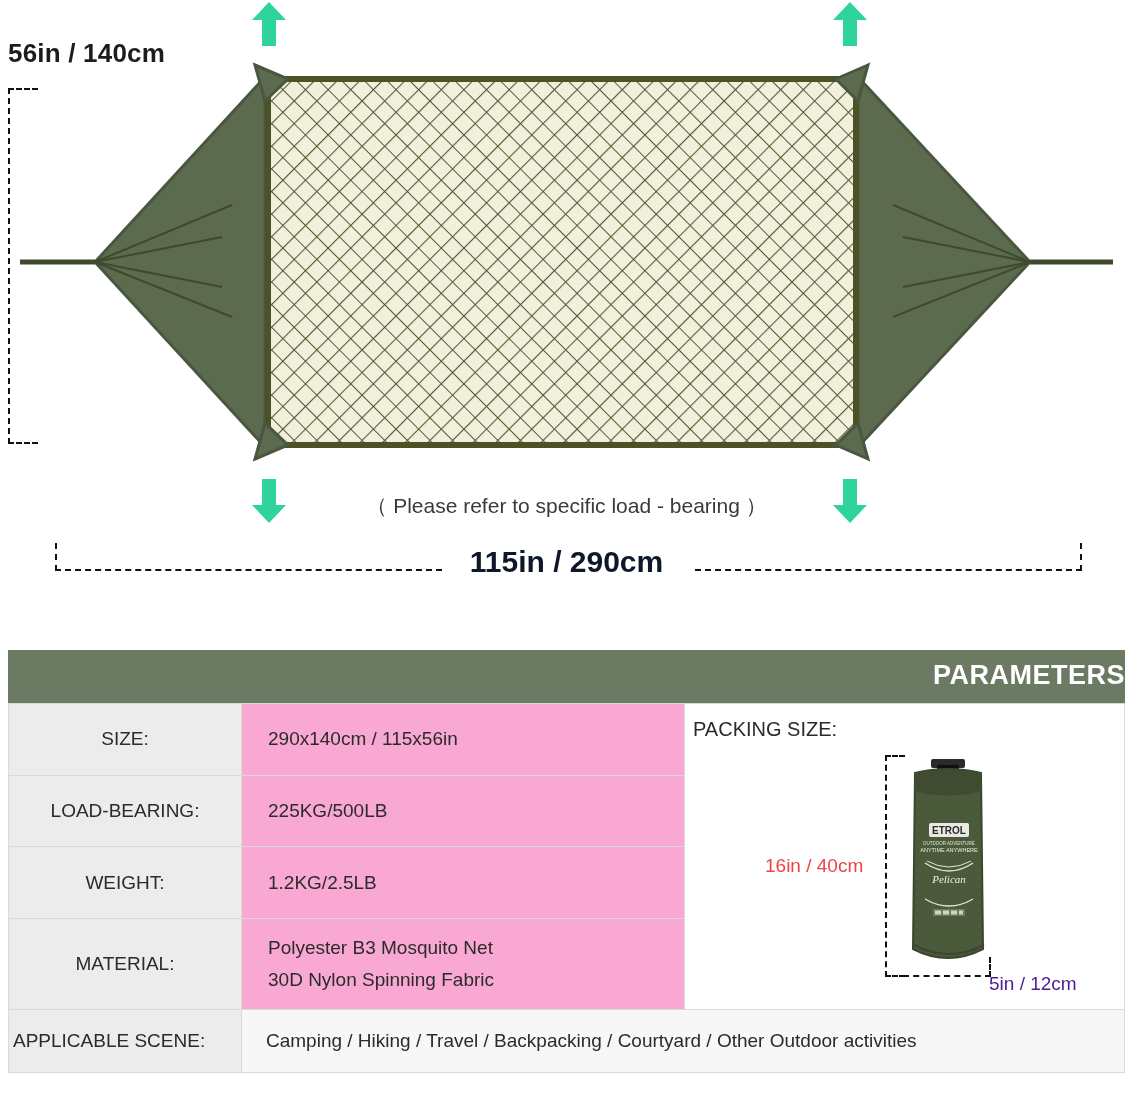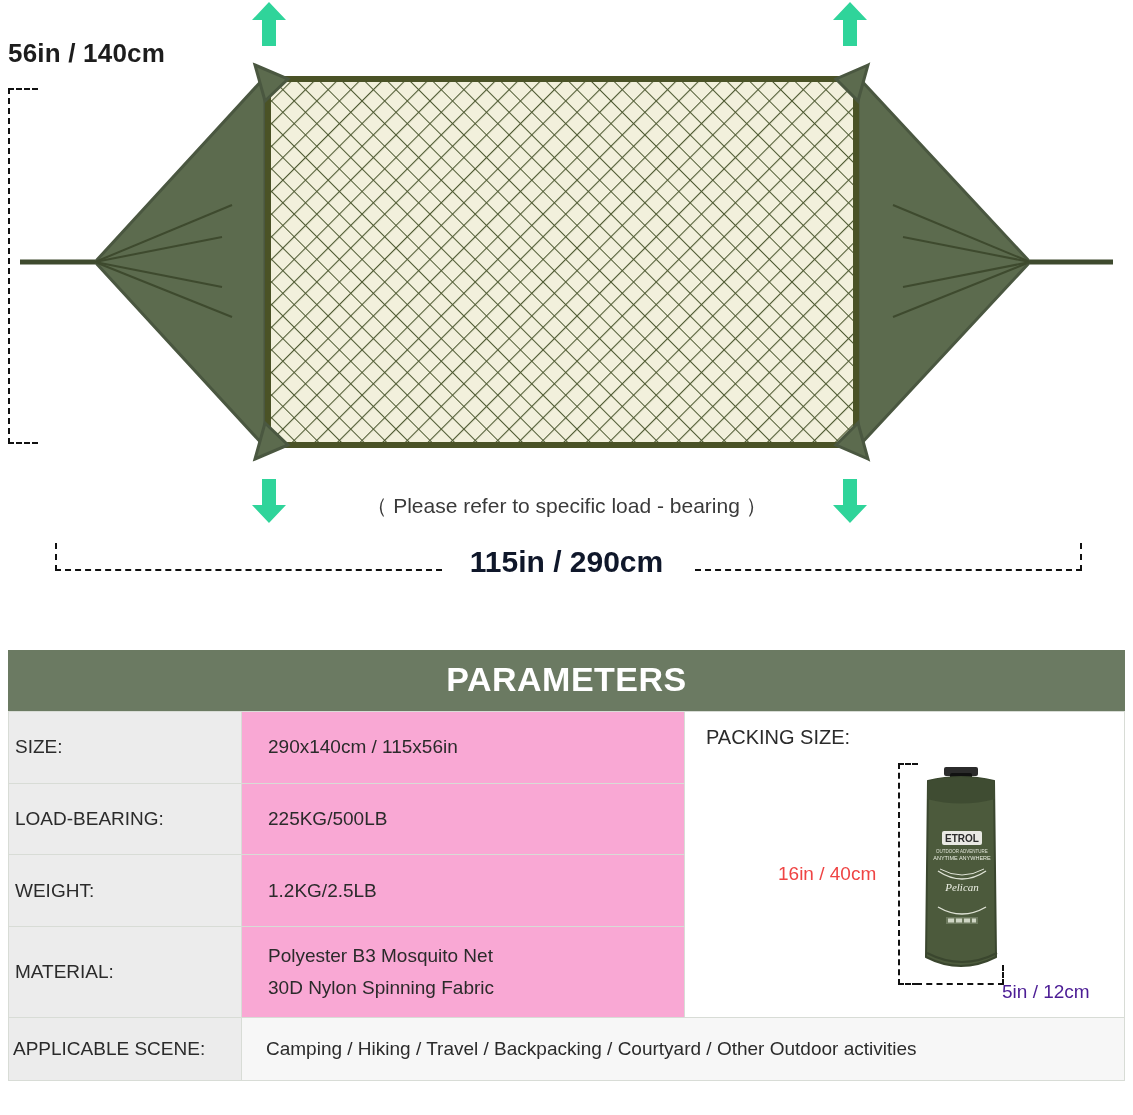--- a/index.html
+++ b/index.html
@@ -15,26 +15,26 @@
   .hbracket-left{position:absolute;left:55px;top:543px;width:385px;height:26px;border-left:2px dashed #111;border-bottom:2px dashed #111;}
   .hbracket-right{position:absolute;left:695px;top:543px;width:385px;height:26px;border-right:2px dashed #111;border-bottom:2px dashed #111;}
 
   .caption1{position:absolute;left:0;top:466px;width:1133px;text-align:center;font-size:25px;font-weight:bold;color:#1d1d1d;}
   .caption2{position:absolute;left:0;top:492px;width:1133px;text-align:center;font-size:21px;color:#3a3a3a;}
 
   .arrow{position:absolute;width:34px;height:44px;}
 
   
   .params{position:absolute;left:8px;top:650px;width:1117px;}
-  .params-header{background:#6b7a62;color:#ffffff;text-align:center;font-size:34px;font-weight:bold;letter-spacing:.5px;padding:10px 0 12px;}
+  .params-header{background:#6b7a62;color:#ffffff;text-align:right;font-size:27px;font-weight:bold;letter-spacing:.5px;padding:10px 0 12px;}
   table.ptable{border-collapse:collapse;width:1117px;table-layout:fixed;}
   table.ptable td{border:1px solid #d8dcd6;vertical-align:middle;font-size:19px;color:#2b2b2b;}
-  .lbl{width:220px;background:#ececec;text-align:left;padding:18px 6px;font-size:19px;color:#1d1d1d;}
+  .lbl{width:220px;background:#ececec;text-align:center;padding:18px 6px;font-size:19px;color:#1d1d1d;}
   .val{width:390px;background:#f9a8d4;padding:10px 26px;font-size:20px;}
-  .packcell{background:#ffffff;padding:14px 21px;font-size:20px;vertical-align:top;}
+  .packcell{background:#ffffff;padding:14px 8px;font-size:20px;vertical-align:top;}
   .scene-lbl{background:#ececec;text-align:left;padding:20px 4px;font-size:19px;}
   .scene-val{background:#f7f7f7;padding:20px 24px;font-size:20px;}
 
   
   .pack-wrap{position:relative;height:250px;}
   .pack-label-16{position:absolute;left:72px;top:110px;font-size:19px;color:#ef4444;white-space:nowrap;}
   .pack-label-5{position:absolute;left:296px;top:228px;font-size:19px;color:#4c1d95;white-space:nowrap;}
   .pack-bracket-v{position:absolute;left:192px;top:10px;width:18px;height:218px;border-left:2px dashed #111;border-top:2px dashed #111;border-bottom:2px dashed #111;}
   .pack-bracket-h{position:absolute;left:210px;top:212px;width:86px;height:18px;border-right:2px dashed #111;border-bottom:2px dashed #111;}
   .bag{position:absolute;left:214px;top:14px;width:82px;height:212px;}

